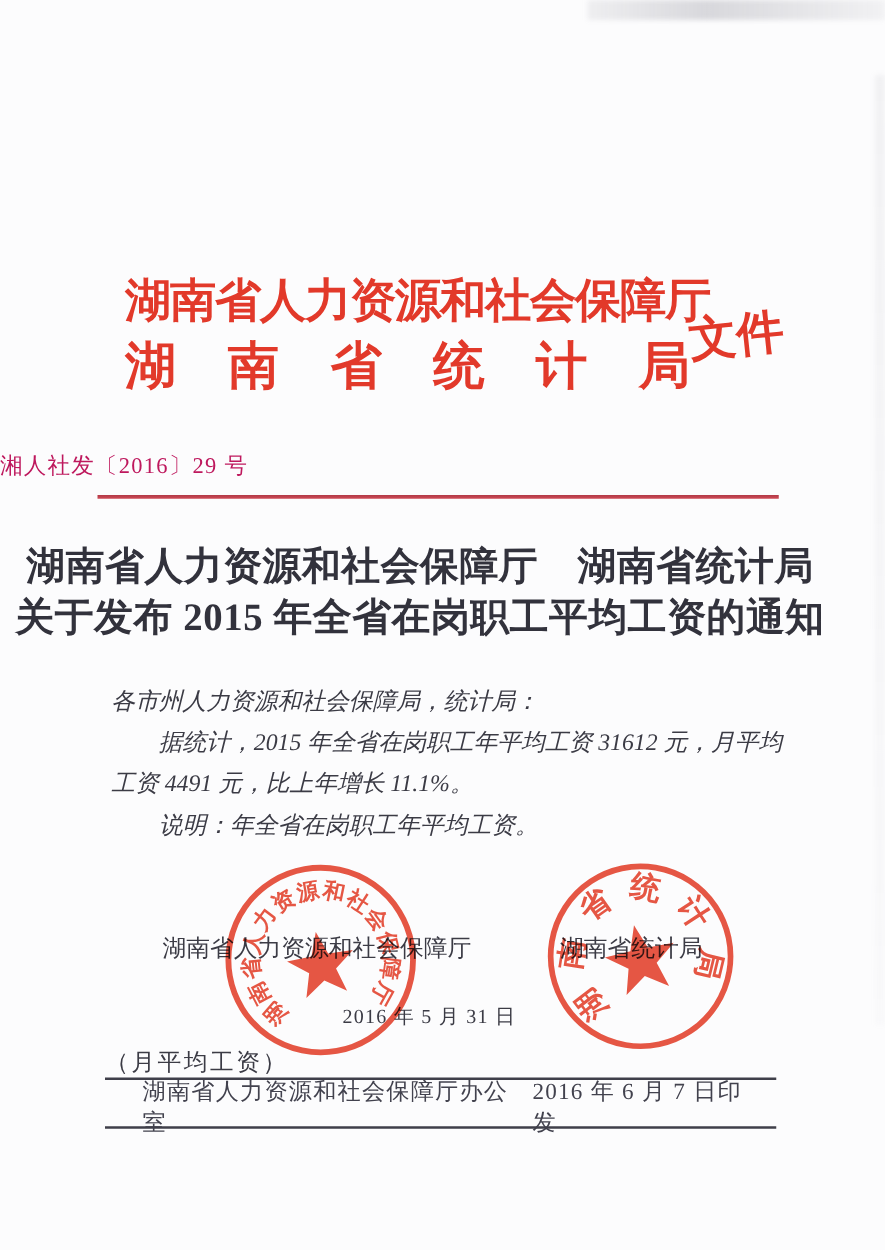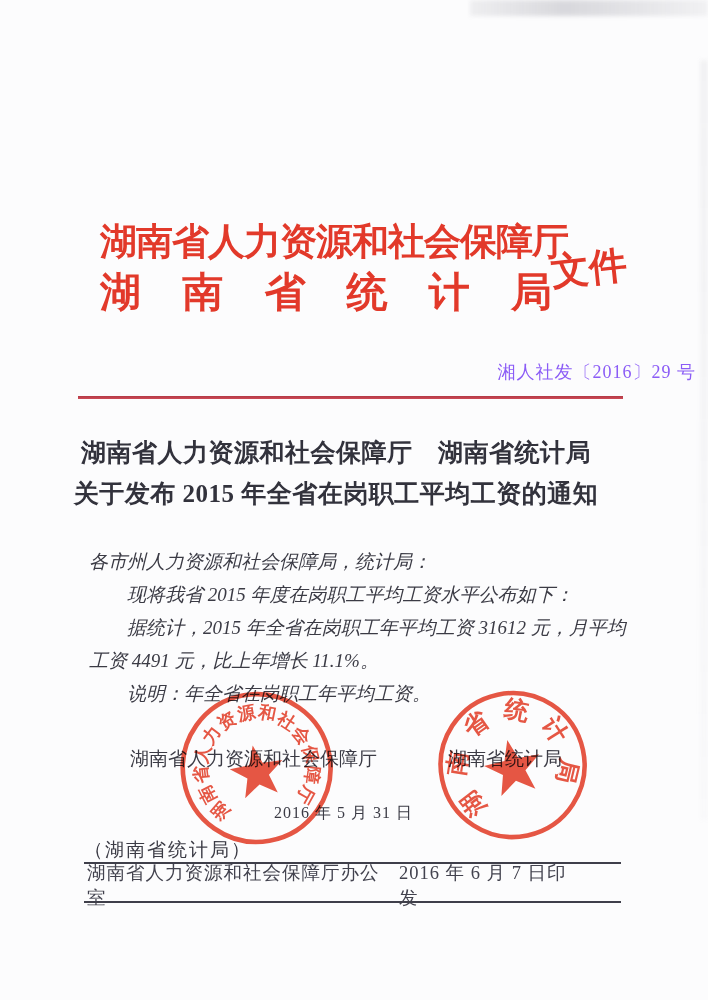--- a/index.html
+++ b/index.html
@@ -41,35 +41,34 @@
   .doc-type {
     position: absolute; left: 551px; top: 243px;
     font-size: 38px; font-weight: bold;
     color: var(--header-red, #e2392a);
     transform: rotate(-6deg);
     white-space: nowrap;
   }
 
   .doc-number {
     position: absolute; left: 0; top: 360px; width: 680px;
-    text-align: right; font-size: 18px; letter-spacing: 1px;
-    color: #8b5cf6;
-    margin-left: 16px;
+    text-align: left; font-size: 18px; letter-spacing: 1px;
+    color: #be185d;
   }
 
   .red-rule {
     position: absolute; left: 78px; top: 396px; width: 545px; height: 3px;
     background: linear-gradient(180deg, #b13a46, var(--rule-red, #d4606e));
   }
 
   
   .title {
     position: absolute; left: 0; top: 432px; width: 672px;
     text-align: center; font-weight: bold;
-    font-size: 25px; line-height: 41px; color: #32323c;
+    font-size: 31px; line-height: 41px; color: #32323c;
     letter-spacing: 0.5px;
   }
 
   
   .body-block {
     position: absolute; left: 89px; top: 545px; width: 548px;
     font-size: 19px; line-height: 33px; color: var(--ink, #3b3b45); font-style: italic;
   }
   .body-block p { margin: 0; }
   .body-block p.indent { text-indent: 2em; }
@@ -86,21 +85,21 @@
     font-family: "Liberation Serif", "DejaVu Serif", serif;
     font-weight: bold;
   }
 
   .disclosure { position: absolute; left: 84px; top: 837px; font-size: 19px; letter-spacing: 2px; }
 
   
   .footer-rule-top    { position: absolute; left: 84px; top: 862px; width: 537px; height: 2px; background: #3f3f4a; }
   .footer-rule-bottom { position: absolute; left: 84px; top: 901px; width: 537px; height: 2px; background: #3f3f4a; }
   .footer-row {
-    position: absolute; left: 69px; top: 870px; width: 537px; height: 30px;
+    position: absolute; left: 96px; top: 870px; width: 537px; height: 30px;
     display: flex; justify-content: space-between; align-items: center;
     font-size: 18.5px; color: #42424e;
   }
   .footer-office { padding-left: 18px; letter-spacing: 1px; }
   .footer-print-date { padding-right: 20px; letter-spacing: 1px; }
 </style>
 </head>
 <body>
 
 <div class="page">
@@ -116,21 +115,20 @@
 
   <div class="red-rule"></div>
 
   <div class="title">
     <div>湖南省人力资源和社会保障厅　湖南省统计局</div>
     <div>关于发布 2015 年全省在岗职工平均工资的通知</div>
   </div>
 
   <div class="body-block">
     <p>各市州人力资源和社会保障局，统计局：</p>
-    <p class="indent">现将我省 2015 年度在岗职工平均工资水平公布如下：</p>
     <p class="indent">据统计，2015 年全省在岗职工年平均工资 31612 元，月平均工资 4491 元，比上年增长 11.1%。</p>
     <p class="indent">说明：年全省在岗职工年平均工资。</p>
   </div>
 
   <div class="sig-agency1">湖南省人力资源和社会保障厅</div>
   <div class="sig-agency2">湖南省统计局</div>
   <div class="sig-date">2016 年 5 月 31 日</div>
 
   <div class="seal seal-1">
     <svg width="156" height="156" viewBox="0 0 150 150">
@@ -151,21 +149,21 @@
       <defs>
         <path id="seal2-arc" d="M 42.5 107.5 A 46 46 0 1 1 107.5 107.5" fill="none"></path>
       </defs>
       <text font-size="24" fill="#e5402a" letter-spacing="13">
         <textPath href="#seal2-arc" startOffset="50%" text-anchor="middle">湖南省统计局</textPath>
       </text>
       <polygon transform="translate(75,79) scale(1.08)" fill="#e5402a" points="0,-27 6.5,-8.9 25.7,-8.3 10.5,3.4 15.9,21.8 0,11 -15.9,21.8 -10.5,3.4 -25.7,-8.3 -6.5,-8.9"></polygon>
     </svg>
   </div>
 
-  <div class="disclosure">（湖南省统计局）</div>
+  <div class="disclosure">（月平均工资）</div>
 
   <div class="footer-rule-top"></div>
   <div class="footer-row">
     <span class="footer-office">湖南省人力资源和社会保障厅办公室</span>
     <span class="footer-print-date">2016 年 6 月 7 日印发</span>
   </div>
   <div class="footer-rule-bottom"></div>
 
 </div>
 

